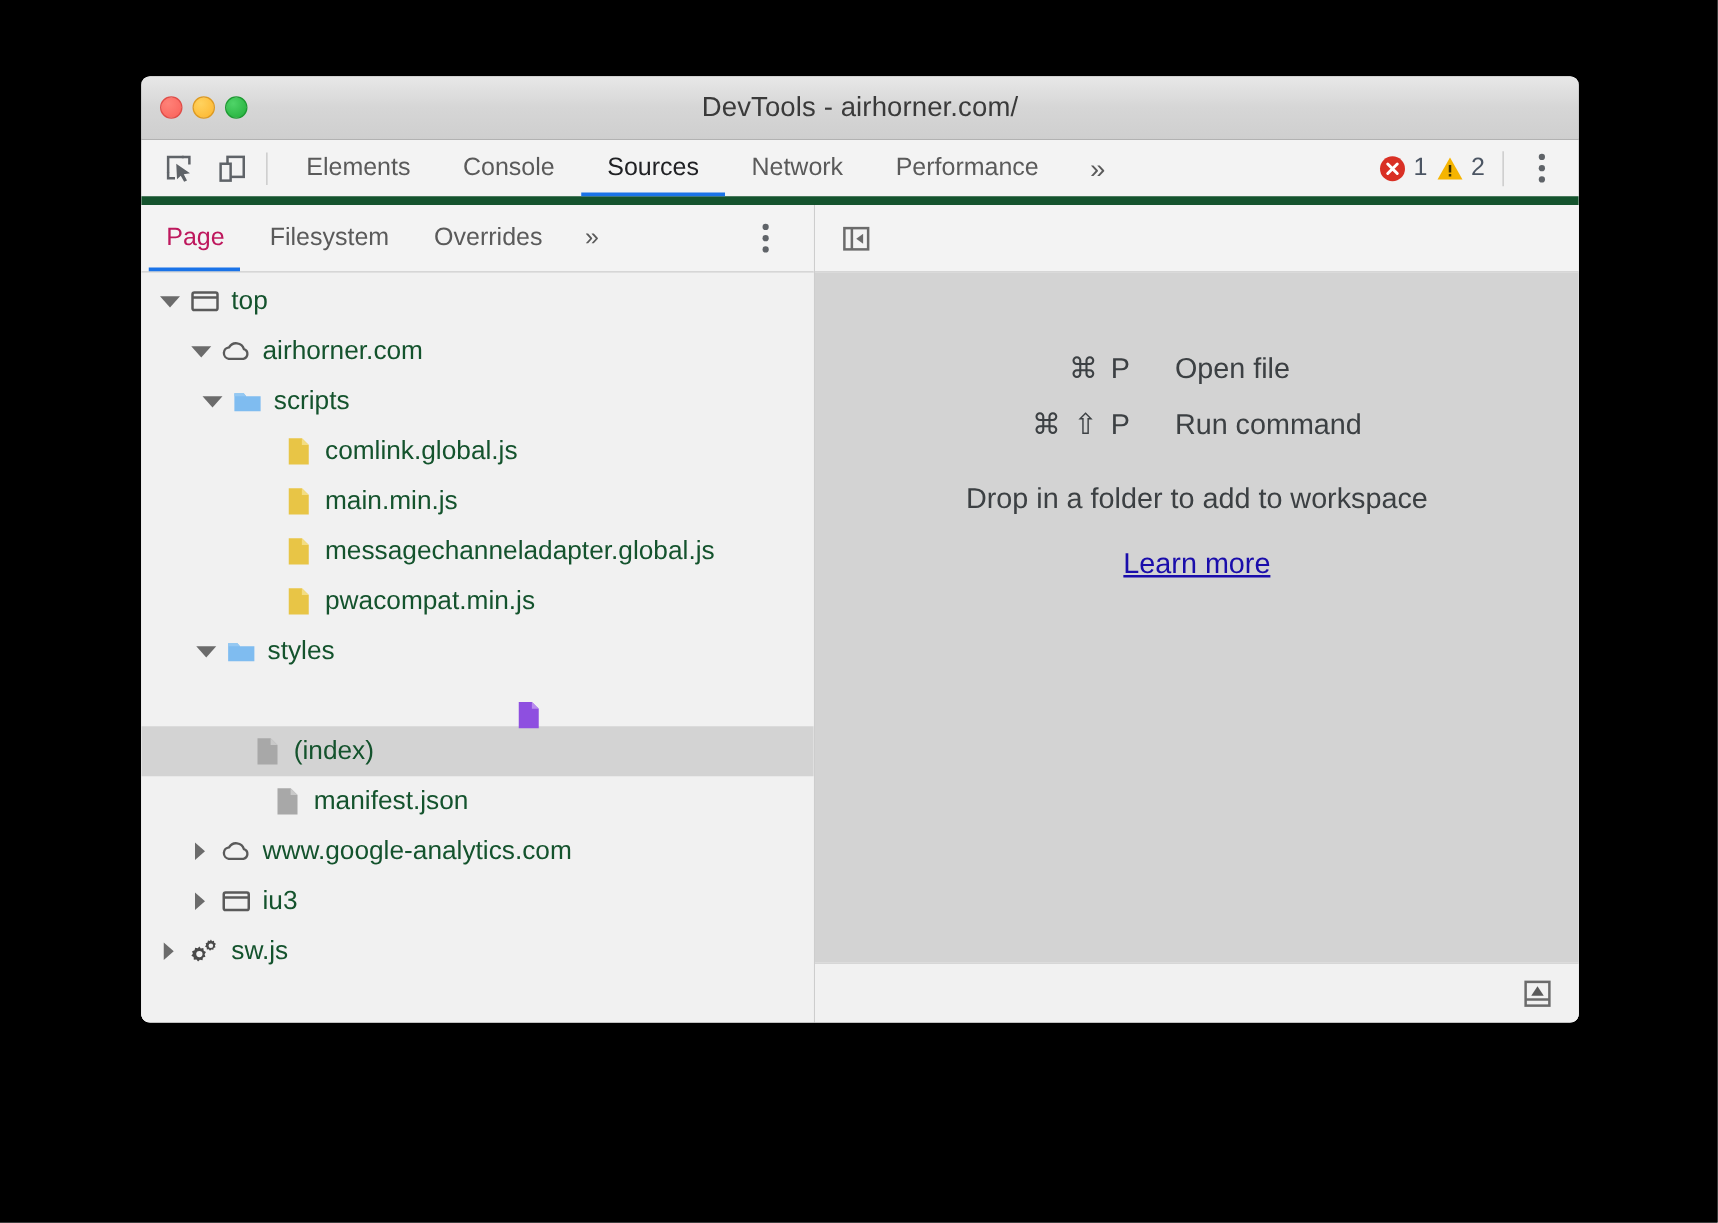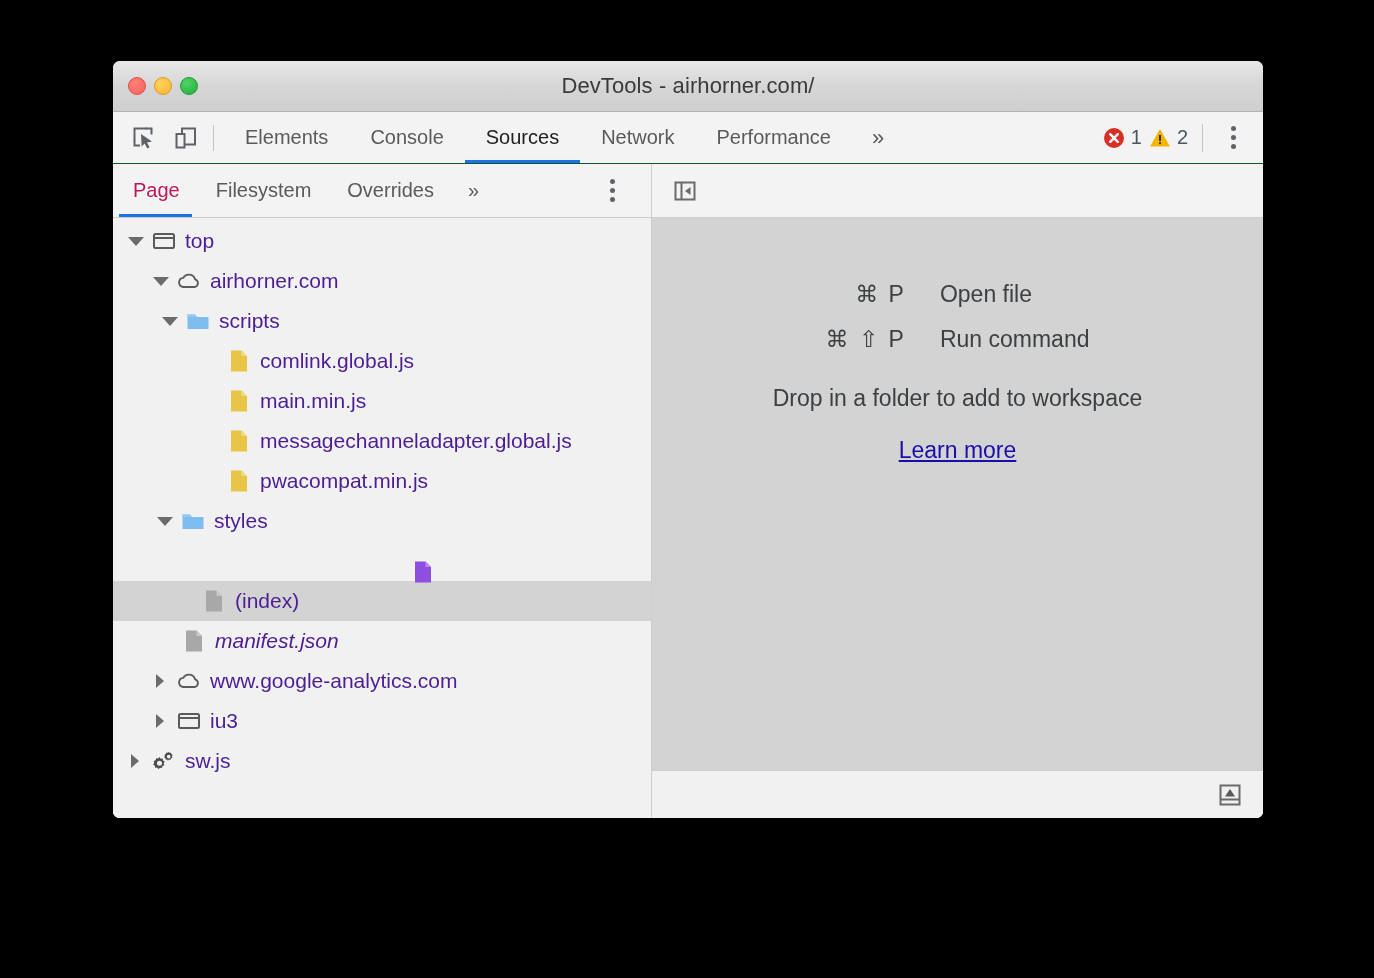--- a/index.html
+++ b/index.html
@@ -59,21 +59,21 @@
     font-size: 22px;
     color: #3a3a3a;
     letter-spacing: 0.1px;
   }
 
   
   #main-toolbar {
     position: relative;
     height: 52px;
     background: #f3f3f3;
-    border-bottom: 1px solid #14532d;
+    border-bottom: 7px solid #14532d;
     box-sizing: border-box;
     display: flex;
     align-items: center;
   }
   .tool-icon-btn {
     width: 42px;
     height: 42px;
     display: flex;
     align-items: center;
     justify-content: center;
@@ -225,21 +225,21 @@
     flex: 1;
     overflow: hidden;
     padding-top: 3px;
     background: #f1f1f1;
   }
   .tree-row {
     display: flex;
     align-items: center;
     height: 40px;
     font-size: 21px;
-    color: #4c1d95;
+    color: #14532d;
     cursor: pointer;
     white-space: nowrap;
   }
   .tree-row.selected { background: #d3d3d3; }
   .twisty {
     width: 18px;
     height: 18px;
     flex: 0 0 18px;
     margin-right: 6px;
     position: relative;
@@ -532,21 +532,21 @@
           <div class="tree-row selected" style="padding-left: 64px;">
             <span class="twisty "></span>
             <span class="tree-icon">
               <svg width="26" height="26" viewBox="0 0 26 26">
                 <path d="M5 2.5 h10.5 l5.5 5.5 v15.5 h-16 Z" fill="#a8a8a8"></path>
                 <path d="M15.5 2.5 l5.5 5.5 h-5.5 Z" fill="#c9c9c9"></path>
               </svg>
             </span>
             <span class="tree-label">(index)</span>
           </div>
-          <div class="tree-row" style="padding-left: 44px; font-style: italic;">
+          <div class="tree-row" style="padding-left: 80px;">
             <span class="twisty "></span>
             <span class="tree-icon">
               <svg width="26" height="26" viewBox="0 0 26 26">
                 <path d="M5 2.5 h10.5 l5.5 5.5 v15.5 h-16 Z" fill="#a8a8a8"></path>
                 <path d="M15.5 2.5 l5.5 5.5 h-5.5 Z" fill="#c9c9c9"></path>
               </svg>
             </span>
             <span class="tree-label">manifest.json</span>
           </div>
           <div class="tree-row" style="padding-left: 39px;">

